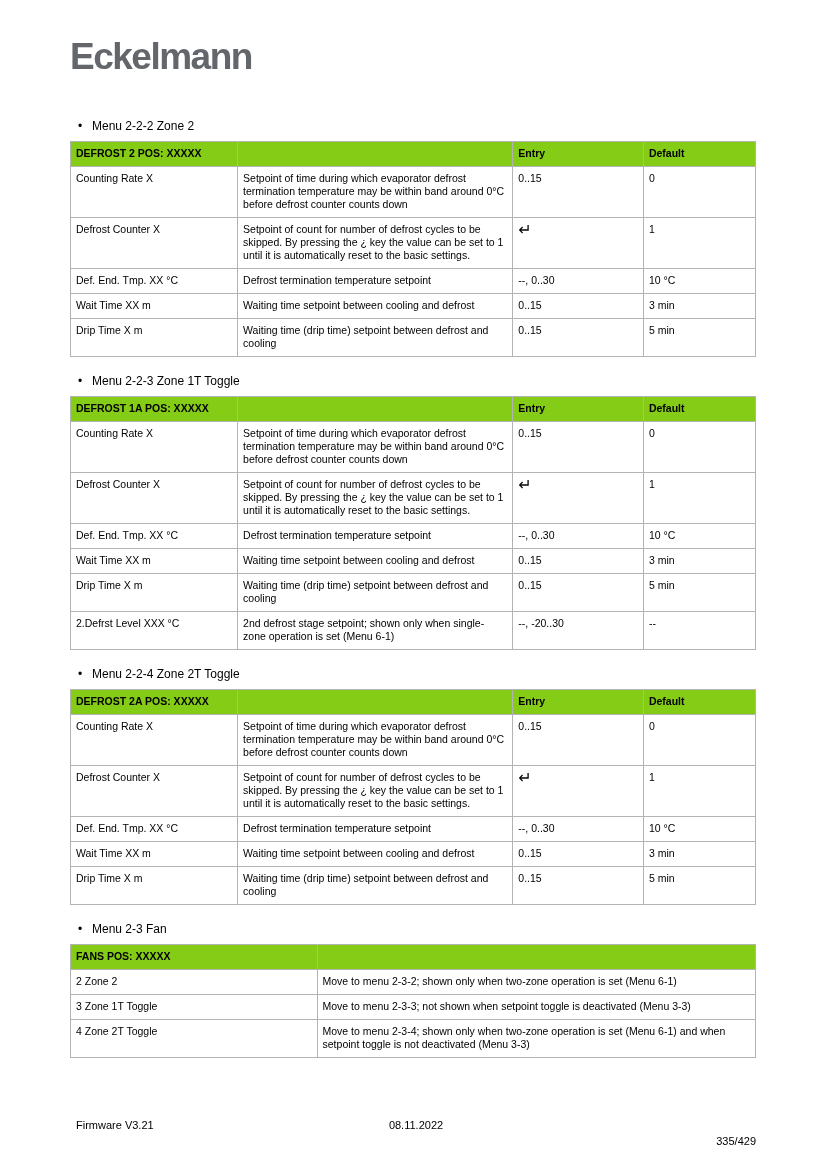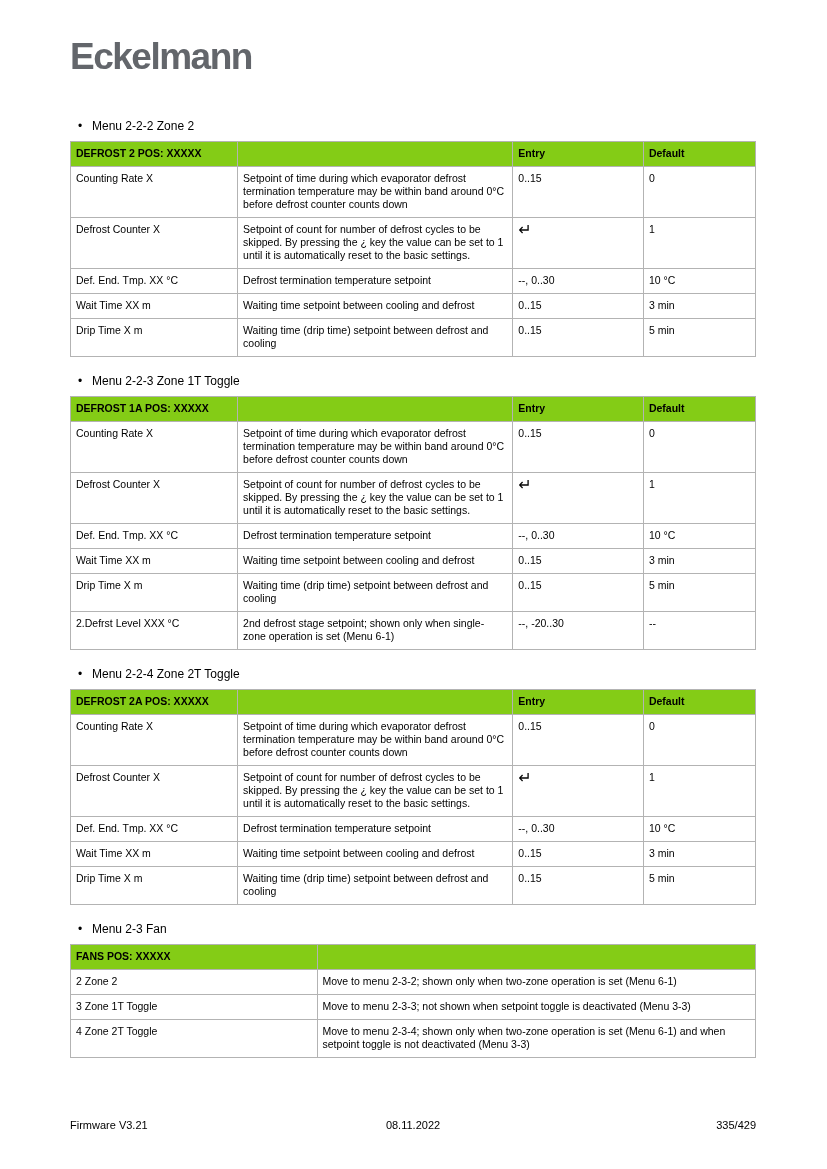--- a/index.html
+++ b/index.html
@@ -69,23 +69,23 @@
   .footer {
     position: absolute;
     left: 70px;
     top: 1119px;
     width: 686px;
     display: flex;
     font-size: 11px;
     line-height: 13px;
   }
   .footer > div { flex: 1; }
-  .footer .f-left   { text-align: left; }
+  .footer .f-left   { text-align: left; margin-left: 6px; }
   .footer .f-center { text-align: center; }
-  .footer .f-right  { text-align: right; }
+  .footer .f-right  { text-align: right; margin-top: 16px; }
 </style>
 </head>
 <body>
 
 <div class="page">
   <div class="logo">Eckelmann</div>
   <div class="sections">
       <div class="section">
         <div class="heading">
           <span class="bullet">•</span>

